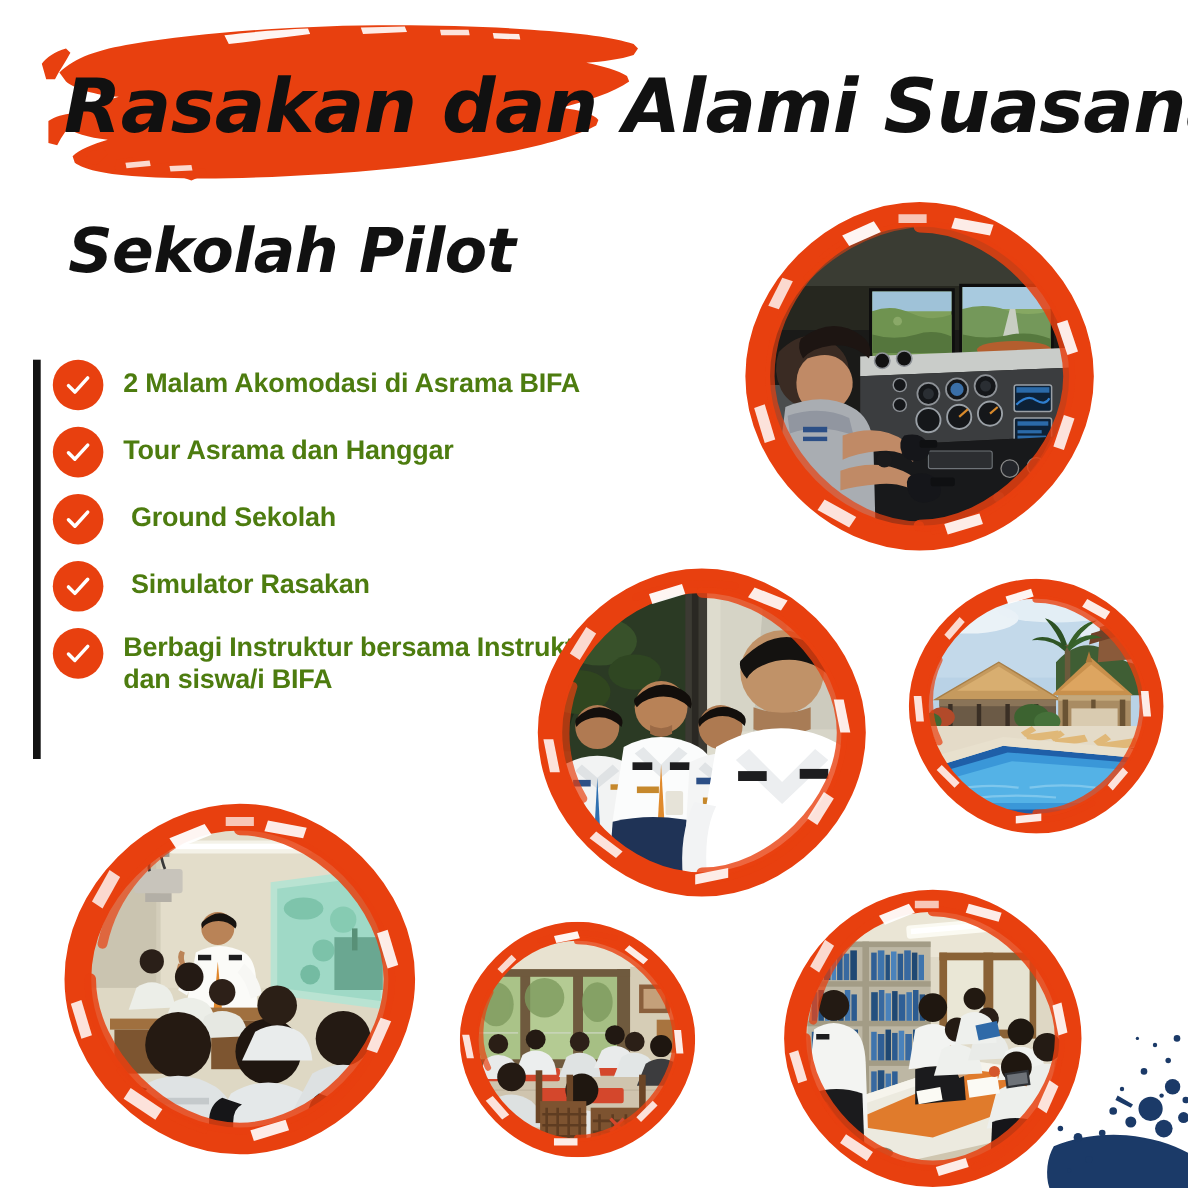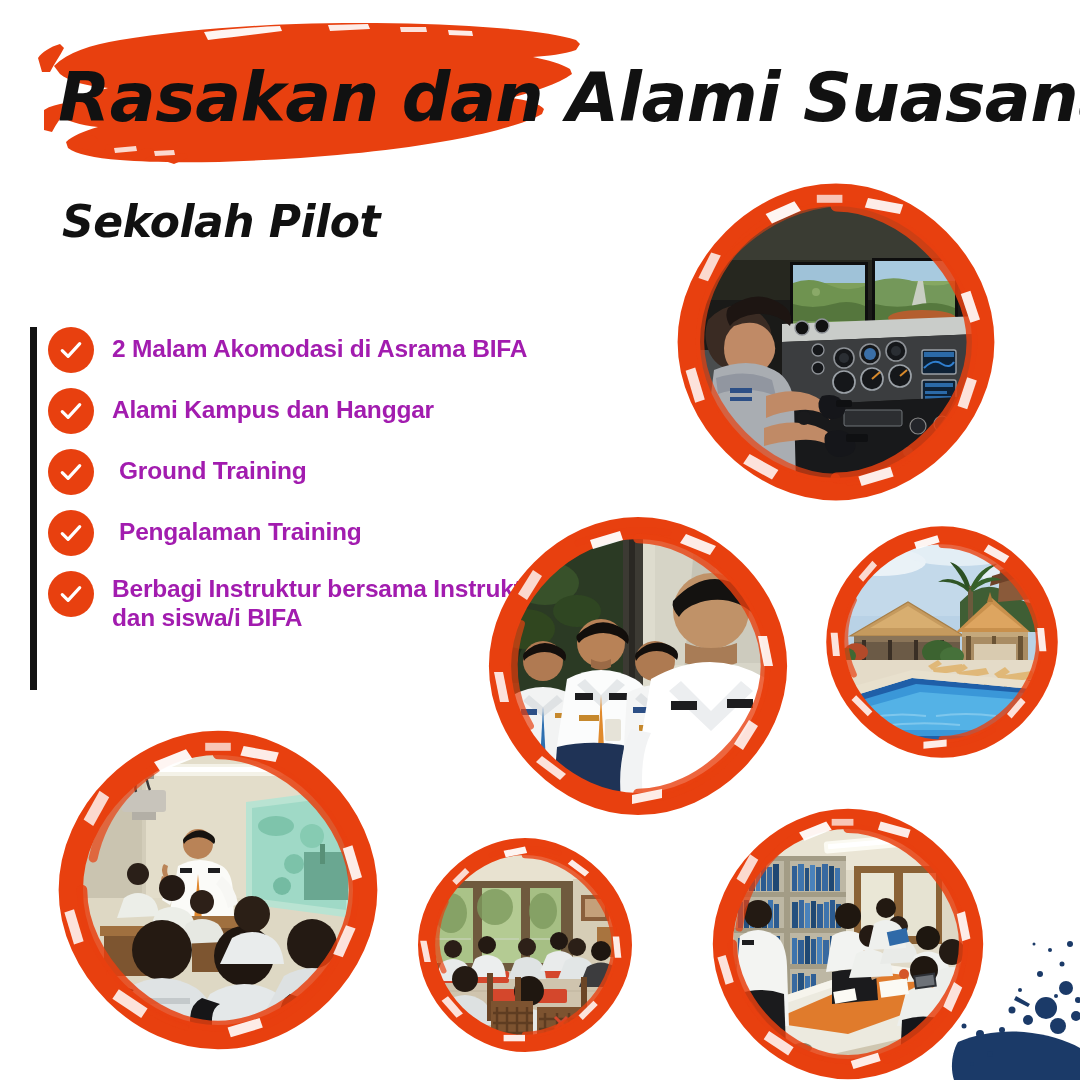--- a/index.html
+++ b/index.html
@@ -42,21 +42,21 @@
     letter-spacing: -0.5px;
   }
   .headline-1 {
     left: 58px;
     top: 58px;
     font-size: 68px;
   }
   .headline-2 {
     left: 62px;
     top: 196px;
-    font-size: 44px;
+    font-size: 56px;
   }
 
   
   .list-rule {
     position: absolute;
     left: 30px;
     top: 327px;
     width: 7px;
     height: 363px;
     background: #121212;
@@ -86,21 +86,21 @@
     position: absolute;
     left: 50%; top: 50%;
     transform: translate(-50%, -50%);
     width: 28px; height: 28px;
   }
   .feature-text {
     font-family: "Liberation Sans", sans-serif;
     font-weight: bold;
     font-size: 24.5px;
     line-height: 29px;
-    color: #a21caf;
+    color: #4d7c0f;
     padding-left: 18px;
     padding-top: 8px;
     letter-spacing: -0.2px;
   }
   .feature-item.indented .feature-text { padding-left: 25px; }
   .feature-item.twoline .feature-text { padding-top: 4px; }
 
   
   .photo {
     position: absolute;
@@ -206,39 +206,39 @@
       <span class="feature-text">2 Malam Akomodasi di Asrama BIFA</span>
     </div>
 
 
     <div class="feature-item">
       <span class="check-badge">
         <svg viewBox="0 0 24 24">
             <path d="M4.5 12.5 L9.5 17.5 L19.5 6.5" fill="none" stroke="#ffffff" stroke-width="2.7" stroke-linecap="round" stroke-linejoin="round"></path>
           </svg>
       </span>
-      <span class="feature-text">Alami Kampus dan Hanggar</span>
+      <span class="feature-text">Tour Asrama dan Hanggar</span>
     </div>
 
     <div class="feature-item indented">
       <span class="check-badge">
         <svg viewBox="0 0 24 24">
             <path d="M4.5 12.5 L9.5 17.5 L19.5 6.5" fill="none" stroke="#ffffff" stroke-width="2.7" stroke-linecap="round" stroke-linejoin="round"></path>
           </svg>
       </span>
-      <span class="feature-text">Ground Training</span>
+      <span class="feature-text">Ground Sekolah</span>
     </div>
 
     <div class="feature-item indented">
       <span class="check-badge">
         <svg viewBox="0 0 24 24">
             <path d="M4.5 12.5 L9.5 17.5 L19.5 6.5" fill="none" stroke="#ffffff" stroke-width="2.7" stroke-linecap="round" stroke-linejoin="round"></path>
           </svg>
       </span>
-      <span class="feature-text">Pengalaman Training</span>
+      <span class="feature-text">Simulator Rasakan</span>
     </div>
 
     <div class="feature-item twoline">
       <span class="check-badge">
         <svg viewBox="0 0 24 24">
             <path d="M4.5 12.5 L9.5 17.5 L19.5 6.5" fill="none" stroke="#ffffff" stroke-width="2.7" stroke-linecap="round" stroke-linejoin="round"></path>
           </svg>
       </span>
       <span class="feature-text">Berbagi Instruktur bersama Instruktur dan siswa/i BIFA</span>
     </div>

